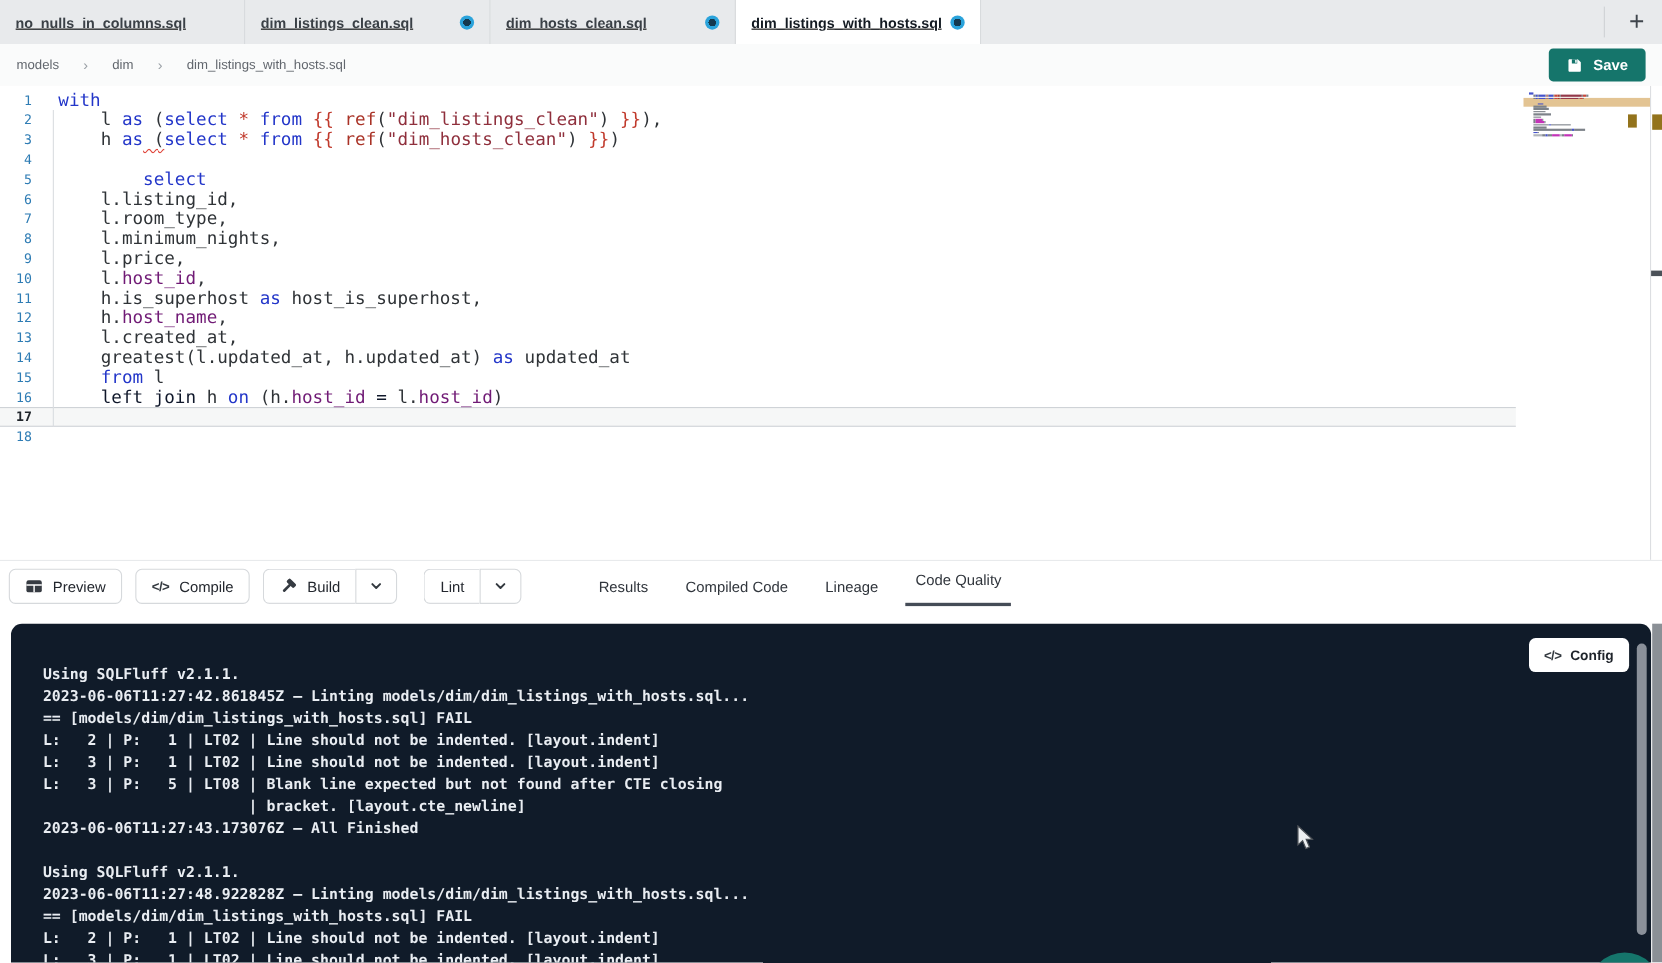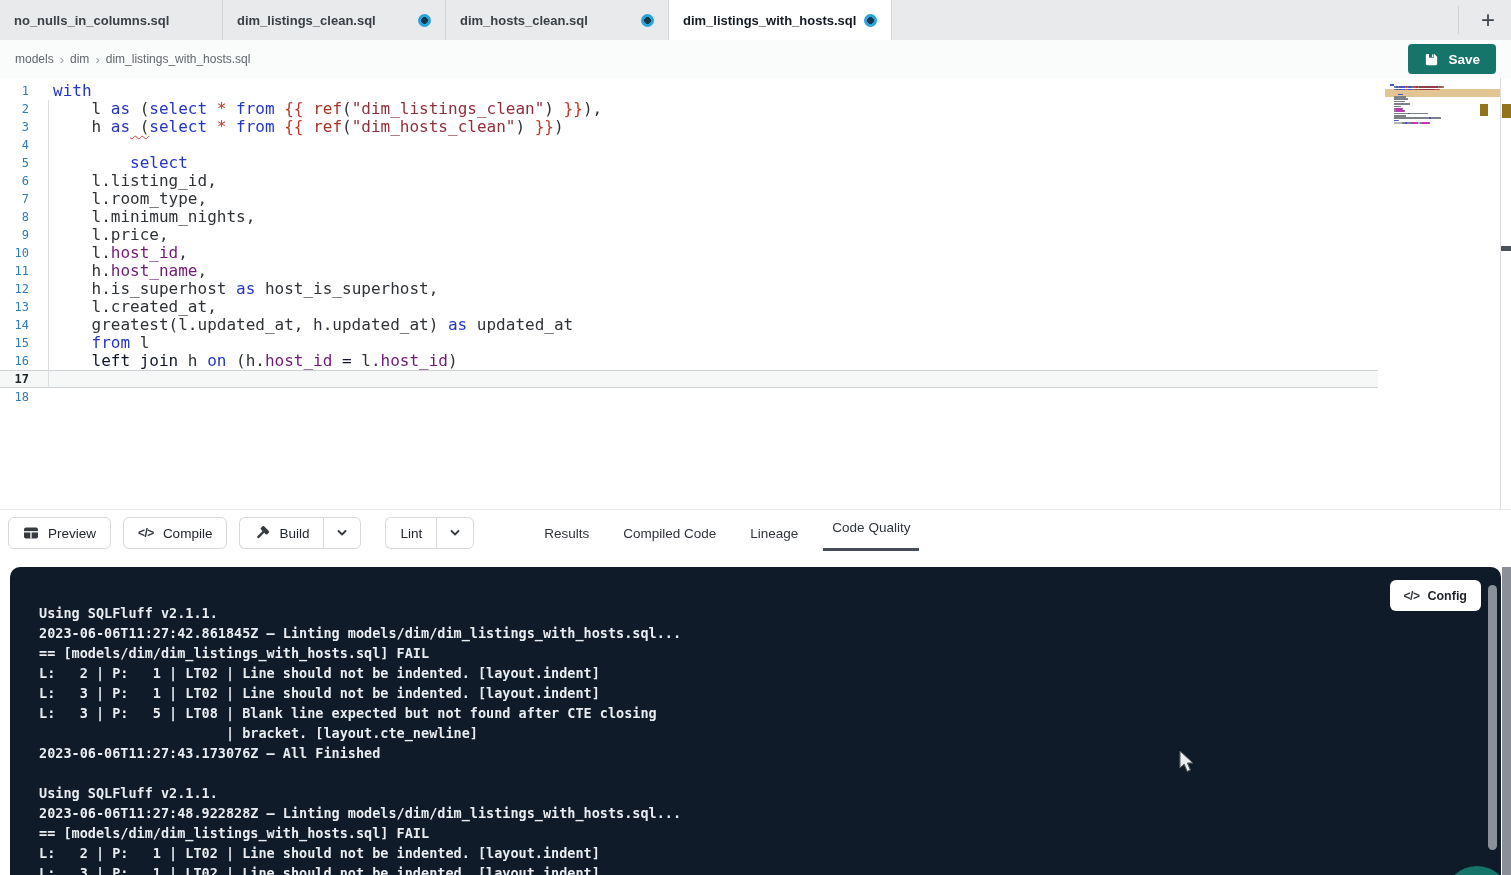--- a/index.html
+++ b/index.html
@@ -5,21 +5,21 @@
   * { box-sizing: border-box; }
   html,body { margin:0; padding:0; }
   body {
     width:1511px; height:875px; overflow:hidden; position:relative;
     background:#ffffff; font-family:"Liberation Sans", sans-serif;
   }
   
   .tabbar {
     height:40px; background:#e8eaec; display:flex; align-items:stretch;
   }
-  .tab-strip { display:flex; }
+  .tab-strip { display:flex;text-decoration:underline; }
   .tab {
     width:223px; display:flex; align-items:center; padding:0 14px;
     border-right:1px solid #d4d7da; font-size:13px; font-weight:600;
     color:#3a4046; cursor:default; background:#e8eaec;
   }
   .tab .tab-label { overflow:hidden; white-space:nowrap; }
   .tab.active { background:#ffffff; color:#131a22; font-weight:700; }
   .mod-dot {
     margin-left:auto; width:13px; height:13px; border-radius:50%; flex:0 0 13px;
     background:radial-gradient(circle at 50% 50%, #14394f 0 3.4px, #2aa3db 3.5px 6.5px);
@@ -29,21 +29,21 @@
   .vsep { width:1px; height:28px; background:#cfd2d5; margin-right:16px; }
   .new-tab {
     background:none; border:none; font-size:24px; line-height:1; color:#3f454c;
     font-weight:400; padding:0 6px; cursor:pointer; font-family:"Liberation Sans",sans-serif;
   }
   
   .subheader {
     height:38px; background:#fafbfb; display:flex; align-items:center;
     justify-content:space-between; padding:0 15px;
   }
-  .breadcrumb { display:flex; align-items:center; gap:6px; font-size:12px; color:#62676e;text-align:right; }
+  .breadcrumb { display:flex; align-items:center; gap:22px; font-size:12px; color:#62676e;text-align:right; }
   .bc-sep { color:#9aa0a6; font-size:13px; }
   .save-btn {
     background:#15756b; color:#fff; border:none; border-radius:4px; height:30px;
     padding:0 16px; display:flex; align-items:center; gap:9px; font-size:13.5px;
     font-weight:600; cursor:pointer; font-family:"Liberation Sans",sans-serif;
   }
   
   .editor {
     position:relative; height:431px; background:#fff; overflow:hidden;
     font-family:"DejaVu Sans Mono", monospace;
@@ -205,22 +205,22 @@
       <div class="cl"><span class="tok-kw">with</span></div>
       <div class="cl"><span class="tok-ws">    </span><span class="tok-id">l </span><span class="tok-kw">as</span><span class="tok-id"> (</span><span class="tok-kw">select</span><span class="tok-id"> </span><span class="tok-red">*</span><span class="tok-id"> </span><span class="tok-kw">from</span><span class="tok-id"> </span><span class="tok-red">{{ </span><span class="tok-fn">ref</span><span class="tok-id">(</span><span class="tok-str">"dim_listings_clean"</span><span class="tok-id">)</span><span class="tok-red"> }}</span><span class="tok-id">),</span></div>
       <div class="cl"><span class="tok-ws">    </span><span class="tok-id">h </span><span class="tok-kw">as</span><span class="tok-err"> (</span><span class="tok-kw">select</span><span class="tok-id"> </span><span class="tok-red">*</span><span class="tok-id"> </span><span class="tok-kw">from</span><span class="tok-id"> </span><span class="tok-red">{{ </span><span class="tok-fn">ref</span><span class="tok-id">(</span><span class="tok-str">"dim_hosts_clean"</span><span class="tok-id">)</span><span class="tok-red"> }}</span><span class="tok-id">)</span></div>
       <div class="cl"></div>
       <div class="cl"><span class="tok-ws">        </span><span class="tok-kw">select</span></div>
       <div class="cl"><span class="tok-ws">    </span><span class="tok-id">l.listing_id,</span></div>
       <div class="cl"><span class="tok-ws">    </span><span class="tok-id">l.room_type,</span></div>
       <div class="cl"><span class="tok-ws">    </span><span class="tok-id">l.minimum_nights,</span></div>
       <div class="cl"><span class="tok-ws">    </span><span class="tok-id">l.price,</span></div>
       <div class="cl"><span class="tok-ws">    </span><span class="tok-id">l.</span><span class="tok-mag">host_id</span><span class="tok-id">,</span></div>
+      <div class="cl"><span class="tok-ws">    </span><span class="tok-id">h.is_superhost </span><span class="tok-kw">as</span><span class="tok-id"> host_is_superhost,</span></div>
       <div class="cl"><span class="tok-ws">    </span><span class="tok-id">h.</span><span class="tok-mag">host_name</span><span class="tok-id">,</span></div>
-      <div class="cl"><span class="tok-ws">    </span><span class="tok-id">h.is_superhost </span><span class="tok-kw">as</span><span class="tok-id"> host_is_superhost,</span></div>
       <div class="cl"><span class="tok-ws">    </span><span class="tok-id">l.created_at,</span></div>
       <div class="cl"><span class="tok-ws">    </span><span class="tok-id">greatest(l.updated_at, h.updated_at) </span><span class="tok-kw">as</span><span class="tok-id"> updated_at</span></div>
       <div class="cl"><span class="tok-ws">    </span><span class="tok-kw">from</span><span class="tok-id"> l</span></div>
       <div class="cl"><span class="tok-ws">    </span><span class="tok-gray">left join</span><span class="tok-id"> h </span><span class="tok-kw">on</span><span class="tok-id"> (h.</span><span class="tok-mag">host_id</span><span class="tok-gray"> = </span><span class="tok-id">l.</span><span class="tok-mag">host_id</span><span class="tok-id">)</span></div>
       <div class="cl"></div>
     </div>
   <div class="minimap">
     <div class="mm-band"></div>
     <div class="mm-rows" id="mm-rows">
         <div class="mm-row"><span style="width: 3.8px; background: rgb(70, 83, 204);"></span></div>

